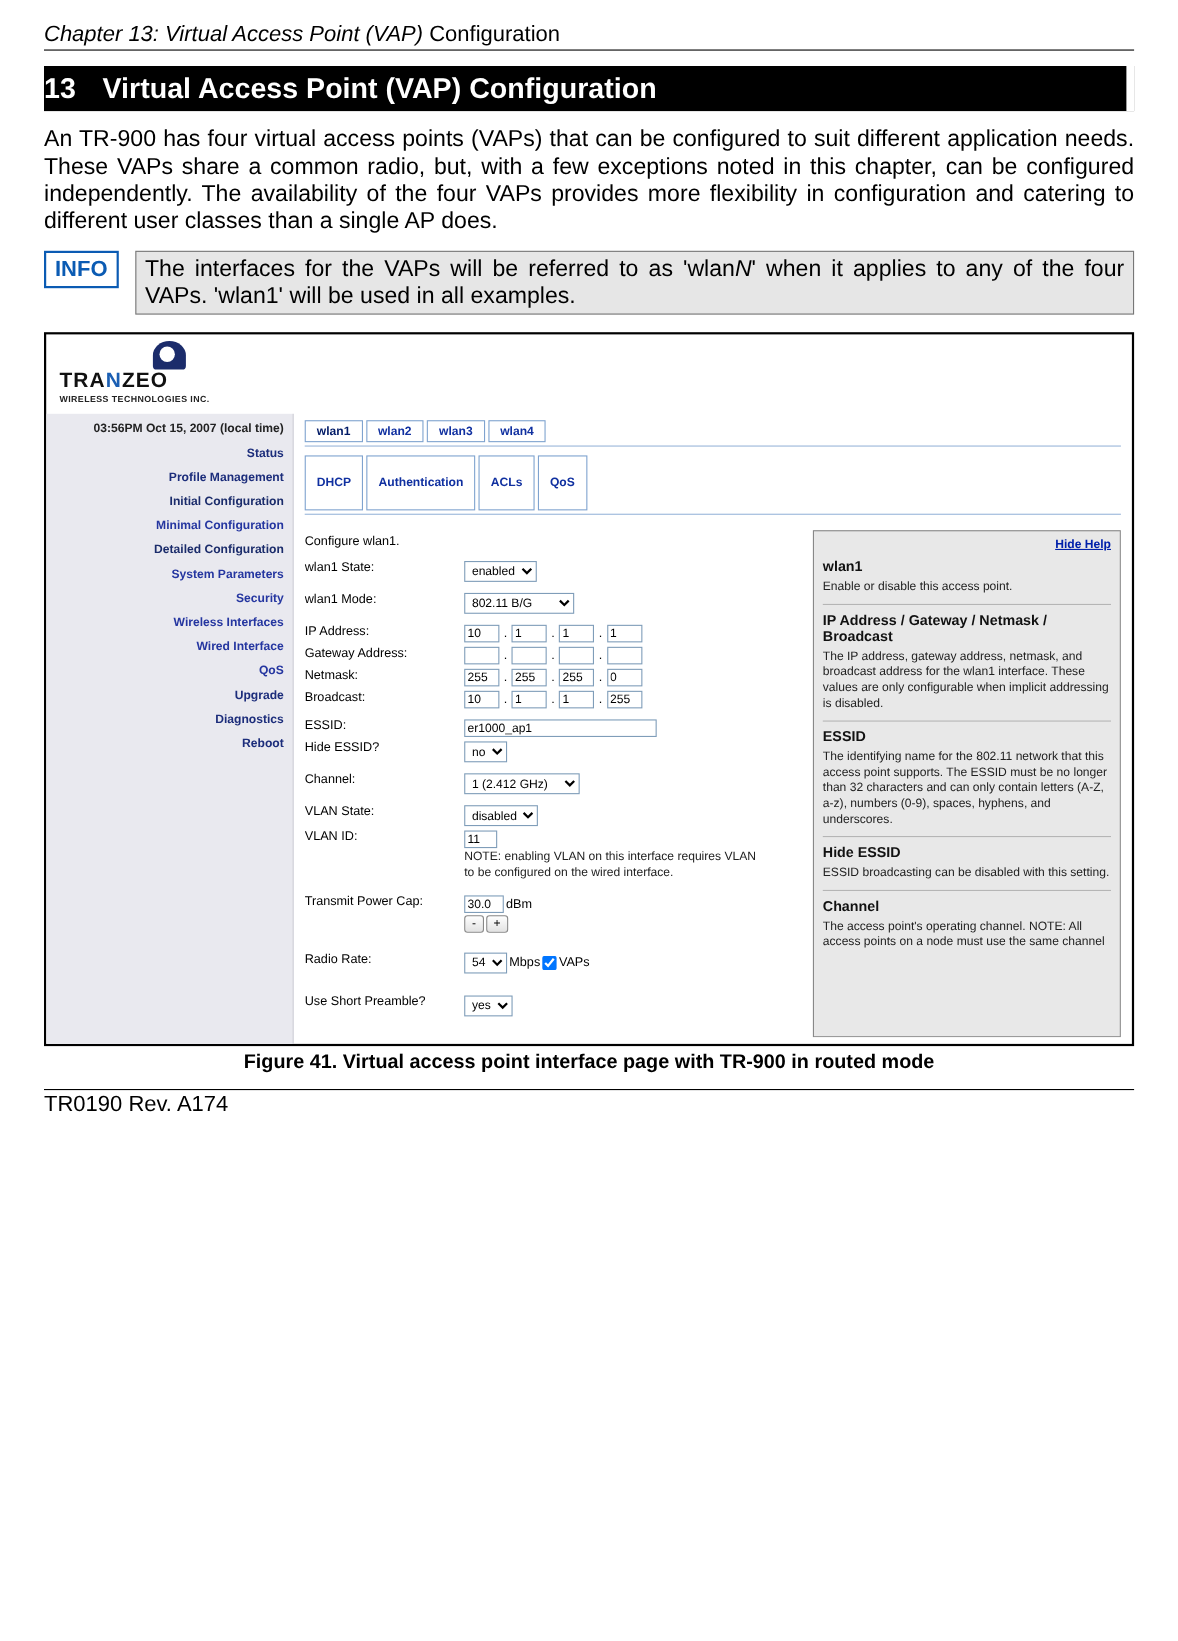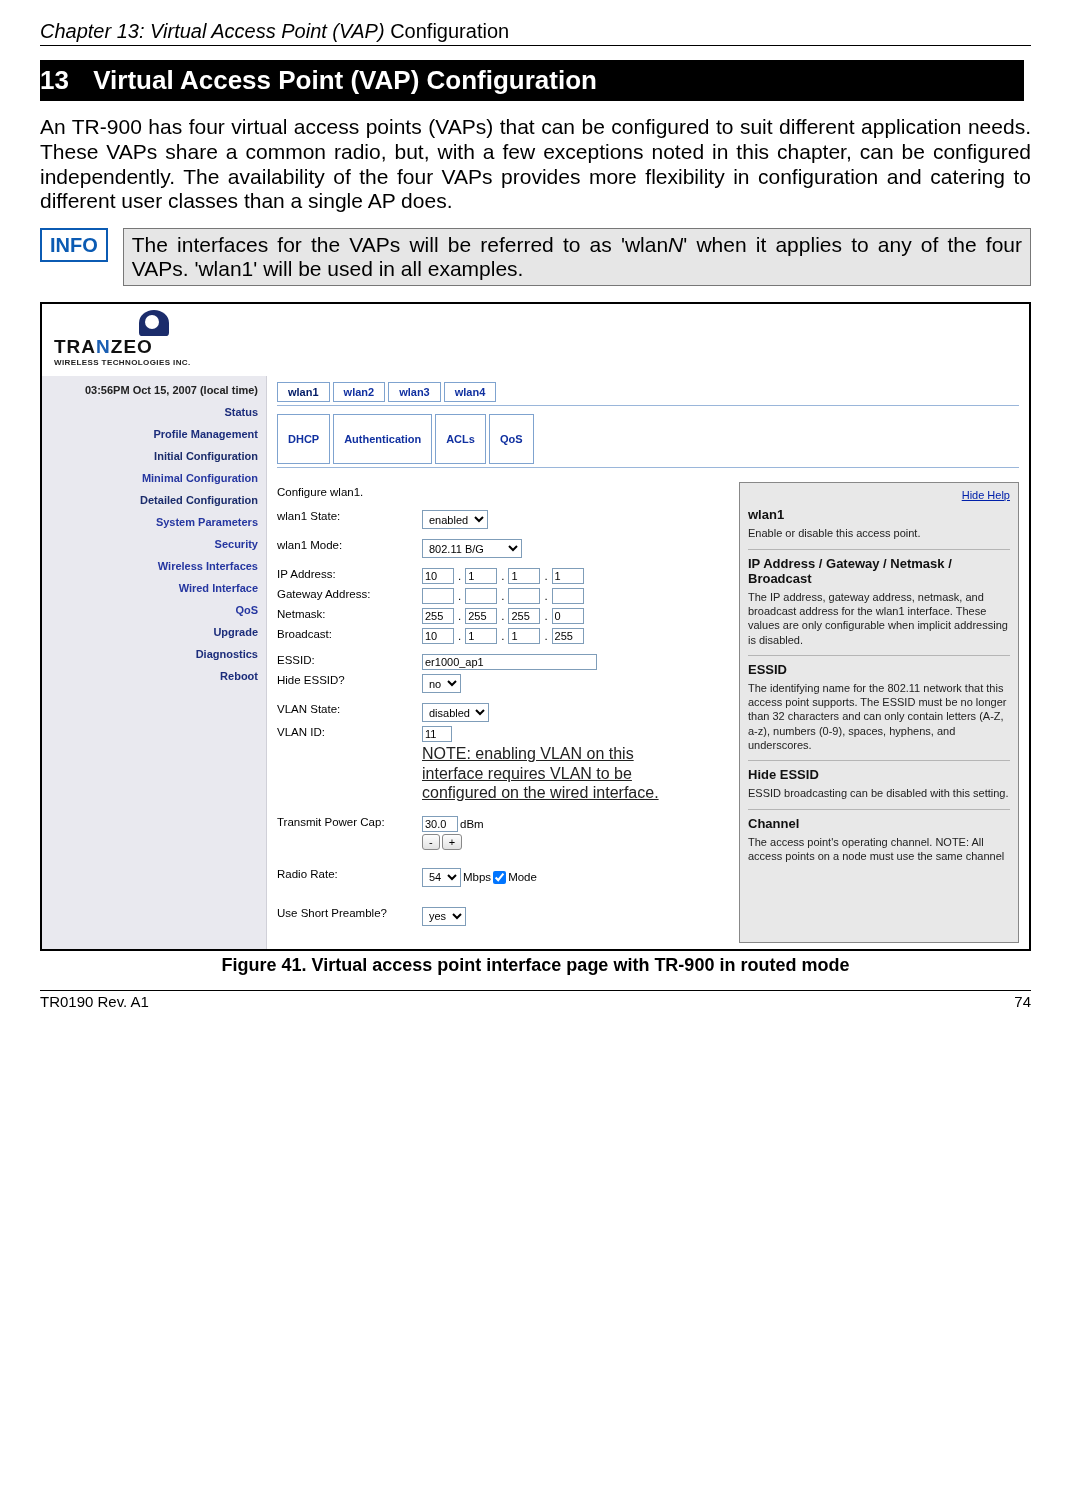--- a/index.html
+++ b/index.html
@@ -114,21 +114,21 @@
   .subtab {
     border: 1px solid #7fa3cf; padding: 18px 10px; font-size: 11px;
     background: #fff; color: #1030a0; font-weight: bold;
   }
   .content-row { display: flex; gap: 22px; flex: 1; overflow: hidden; }
   .form-col { flex: 1; padding-top: 10px; }
   .configure { margin-bottom: 12px; }
   .frow { display: flex; align-items: flex-start; margin-bottom: 10px; }
   .frow .lbl { width: 145px; }
   .frow .val { display: flex; align-items: center; gap: 2px; flex-wrap: wrap; }
-  .frow.txtnote .val { display:block; max-width:270px; line-height:1.2; font-size:16px; color:#222;text-decoration:underline; }
+  .frow.txtnote .val { display:block; max-width:270px; line-height:1.2; font-size:11px; color:#222; }
   select, input[type=text] {
     font-family: inherit; font-size: 11px;
     border: 1px solid #7f9db9; background: #fff; padding: 1px 2px;
   }
   select { height: 19px; }
   .ip input { width: 32px; text-align: left; }
   .dot { padding: 0 2px; }
   .btn {
     background: linear-gradient(#fefefe,#e2e2e2);
     border: 1px solid #888; border-radius: 3px;
@@ -137,26 +137,26 @@
   .btn.sq { padding: 1px 6px; }
   .help-col {
     width: 280px; min-width: 280px;
     border: 1px solid #888;
     background: #e8e8e8;
     padding: 6px 8px;
     font-size: 11px;
     overflow: hidden;
     margin-top: 6px;
   }
-  .help-top { text-align: right; color: #0020aa; text-decoration: underline; margin-bottom: 4px; font-size: 11px; }
+  .help-top { text-align: right; color: #0020aa; text-decoration: underline; margin-bottom: 4px; font-size: 11px; font-weight: bold; }
   .help-h { font-weight: bold; font-size: 13px; margin-bottom: 4px; margin-top: 6px; color: #111; }
   .help-p { font-size: 11px; color: #222; margin-bottom: 8px; line-height: 1.3; }
   .help-hr { border: 0; border-top: 1px solid #b5b5b5; margin: 6px 0; }
   .figure-caption { text-align: center; font-weight: bold; font-size: 18px; margin-top: 4px; margin-bottom: 14px; }
-  .footer { display: flex; justify-content: space-between; font-size: 15px; border-top: 1.5px solid #000; padding-top: 2px; }
+  .footer { display: flex; justify-content: flex-start; font-size: 20px; border-top: 1.5px solid #000; padding-top: 2px; }
 </style>
 </head>
 <body>
 
 <div class="chapter-header">
   <span>Chapter 13: Virtual Access Point (VAP)</span><span class="noitalic"> Configuration</span>
 </div>
 
 <div class="section-title">
   <span class="num">13</span>
@@ -287,20 +287,26 @@
                 <input type="text" style="width: 175px;" value="er1000_ap1">
               </div>
           </div>
           <div class="frow">
             <div class="lbl">Hide ESSID?</div>
             <div class="val">
                 <select><option>no</option></select>
               </div>
           </div>
 
+          <div class="frow">
+            <div class="lbl">Channel:</div>
+            <div class="val">
+                <select style="width:105px"><option>1 (2.412 GHz)</option></select>
+              </div>
+          </div>
 
           <div class="frow" style="margin-bottom:4px">
             <div class="lbl">VLAN State:</div>
             <div class="val">
                 <select><option>disabled</option></select>
               </div>
           </div>
           <div class="frow" style="margin-bottom:2px">
             <div class="lbl">VLAN ID:</div>
             <div class="val">
@@ -326,21 +332,21 @@
               <button class="btn sq">+</button>
             </div>
           </div>
 
           <div class="frow" style="margin-bottom:20px">
             <div class="lbl">Radio Rate:</div>
             <div class="val">
               <select><option>54</option></select>
               <span>Mbps</span>
               <input type="checkbox" checked="" style="">
-              <span>Mode</span>
+              <span>VAPs</span>
             </div>
           </div>
 
           <div class="frow" style="margin-bottom:24px">
             <div class="lbl">Use Short Preamble?</div>
             <div class="val">
                 <select><option>yes</option></select>
               </div>
           </div>
 

